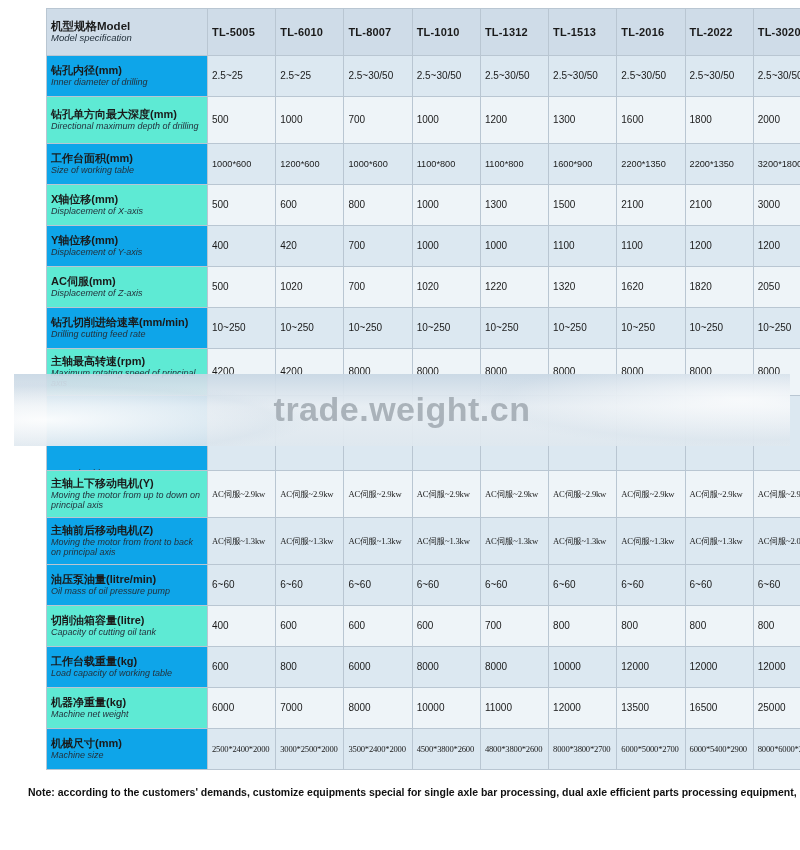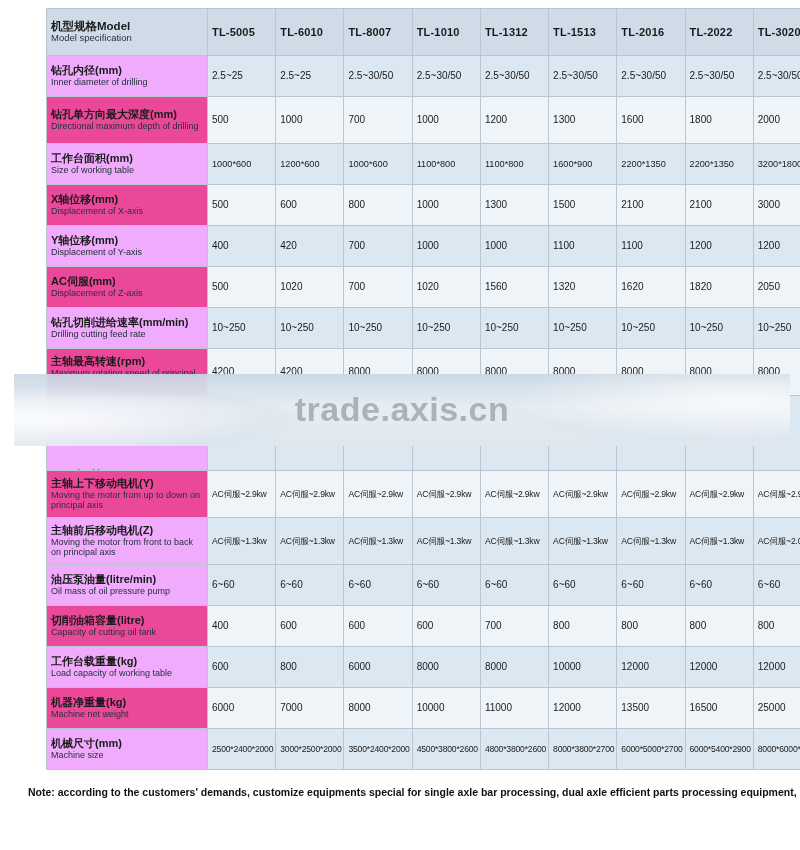--- a/index.html
+++ b/index.html
@@ -55,35 +55,36 @@
     font-weight: bold;
     display: block;
     white-space: nowrap;
   }
   .en {
     font-size: 9px;
     font-weight: normal;
     display: block;
     color: #23313c;
     line-height: 1.15;
+    font-style: italic;
   }
   .hdr .cn { font-size: 11.5px; }
   .hdr .en { font-size: 9.5px; }
   .modelname {
     font-size: 11px;
     font-weight: bold;
     letter-spacing: 0.2px;
     white-space: nowrap;
   }
   tr.band-a td { background: #dce8f1; }
   tr.band-b td { background: #eef4f8; }
-  tr.band-a td.labelcell { background: #f0abfc; }
-  tr.band-b td.labelcell { background: #ec4899; }
+  tr.band-a td.labelcell { background: #0ea5e9; }
+  tr.band-b td.labelcell { background: #5eead4; }
   td.val { font-size: 10px; white-space: nowrap; }
-  td.val.tiny { font-size: 8.6px; letter-spacing: -0.2px; }
+  td.val.tiny { font-size: 8.6px; letter-spacing: -0.2px; font-family: Liberation Serif, serif; }
   td.val.small { font-size: 9.2px; }
   .rowh-2 td { height: 34px; }
   .rowh-3 td { height: 40px; }
 
   
   .watermark-band {
     position: absolute;
     left: 14px;
     top: 374px;
     width: 776px;
@@ -240,21 +241,21 @@
 
       <tr class="band-b rowh-2">
         <td class="labelcell">
           <span class="cn">AC伺服(mm)</span>
           <span class="en">Displacement of Z-axis</span>
         </td>
         <td class="val">500</td>
         <td class="val">1020</td>
         <td class="val">700</td>
         <td class="val">1020</td>
-        <td class="val">1560</td>
+        <td class="val">1220</td>
         <td class="val">1320</td>
         <td class="val">1620</td>
         <td class="val">1820</td>
         <td class="val">2050</td>
       </tr>
 
       <tr class="band-a rowh-2">
         <td class="labelcell">
           <span class="cn">钻孔切削进给速率(mm/min)</span>
           <span class="en">Drilling cutting feed rate</span>
@@ -413,21 +414,21 @@
         <td class="val tiny">6000*5400*2900</td>
         <td class="val tiny">8000*6000*2900</td>
       </tr>
     </tbody>
   </table>
 
   <div class="watermark-band">
     <div class="wm-blur"></div>
     <div class="wm-swoosh"></div>
     <div class="wm-swoosh2"></div>
-    <div class="wm-text">trade.axis.cn</div>
+    <div class="wm-text">trade.weight.cn</div>
   </div>
 
   <div class="note">
     <div class="line2">Note: according to the customers' demands, customize equipments special for single axle bar processing, dual axle efficient parts processing equipment,</div>
 
   </div>
 
 </div>
 
 </body></html>

